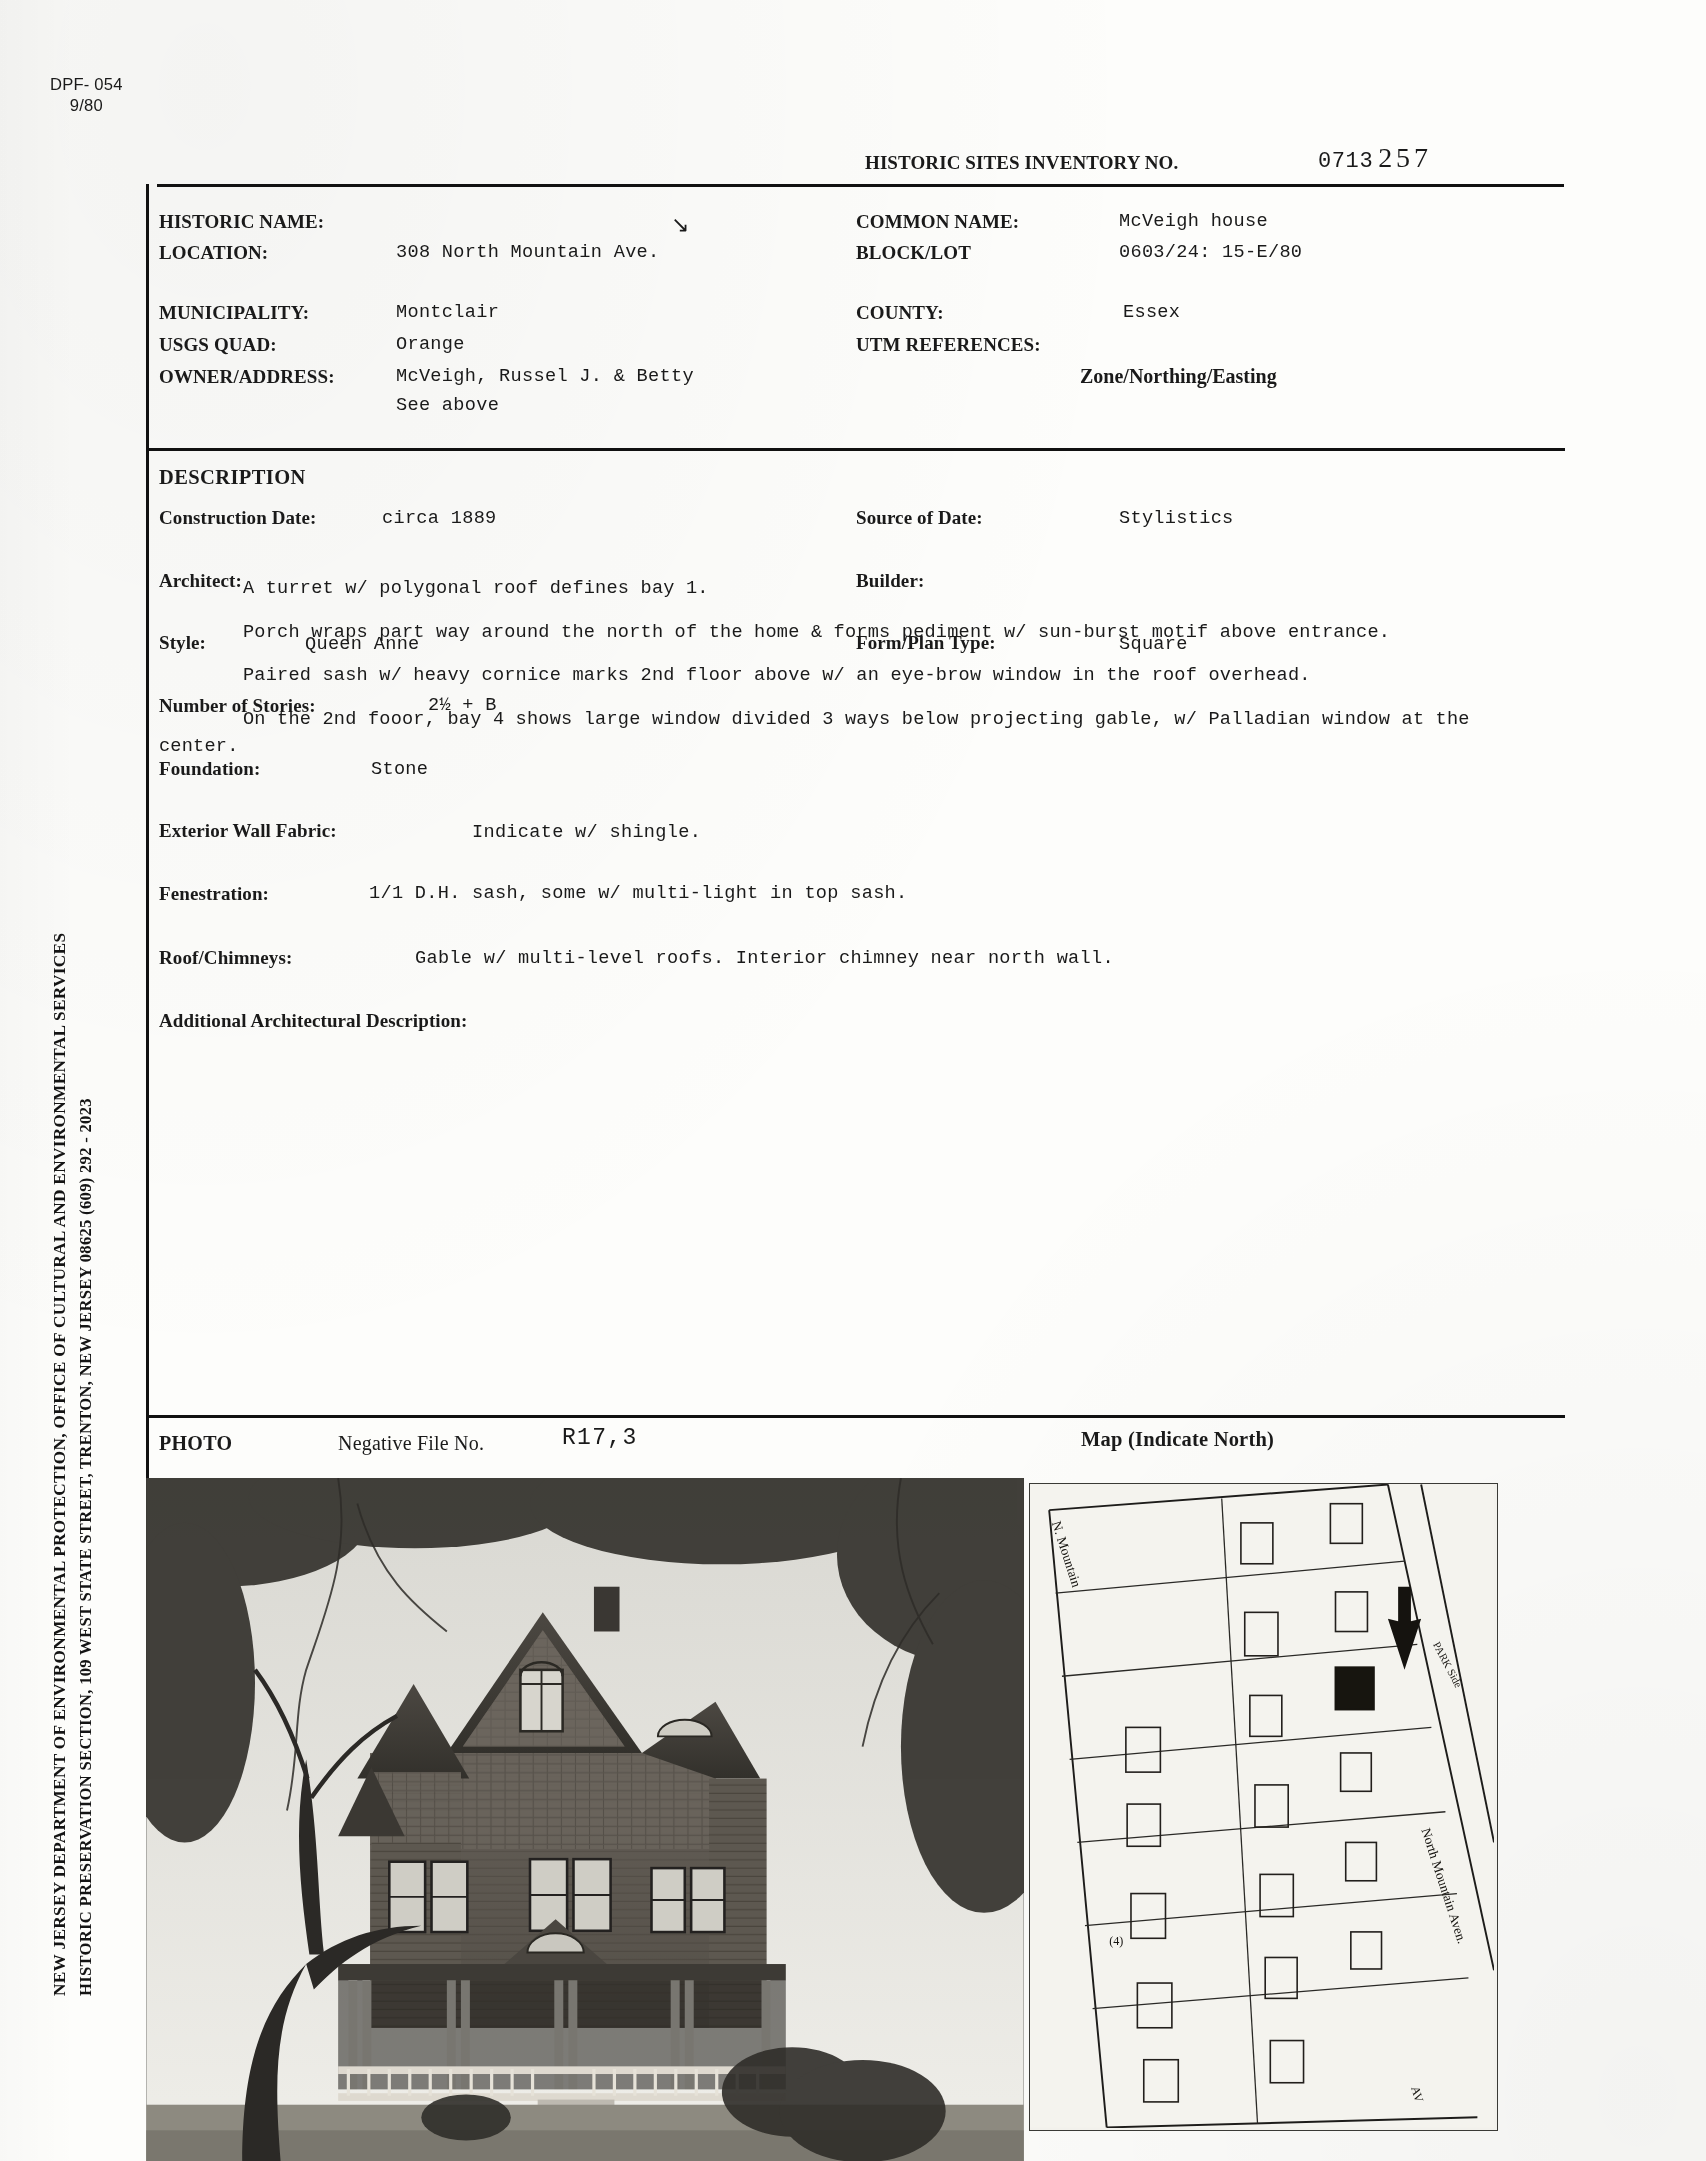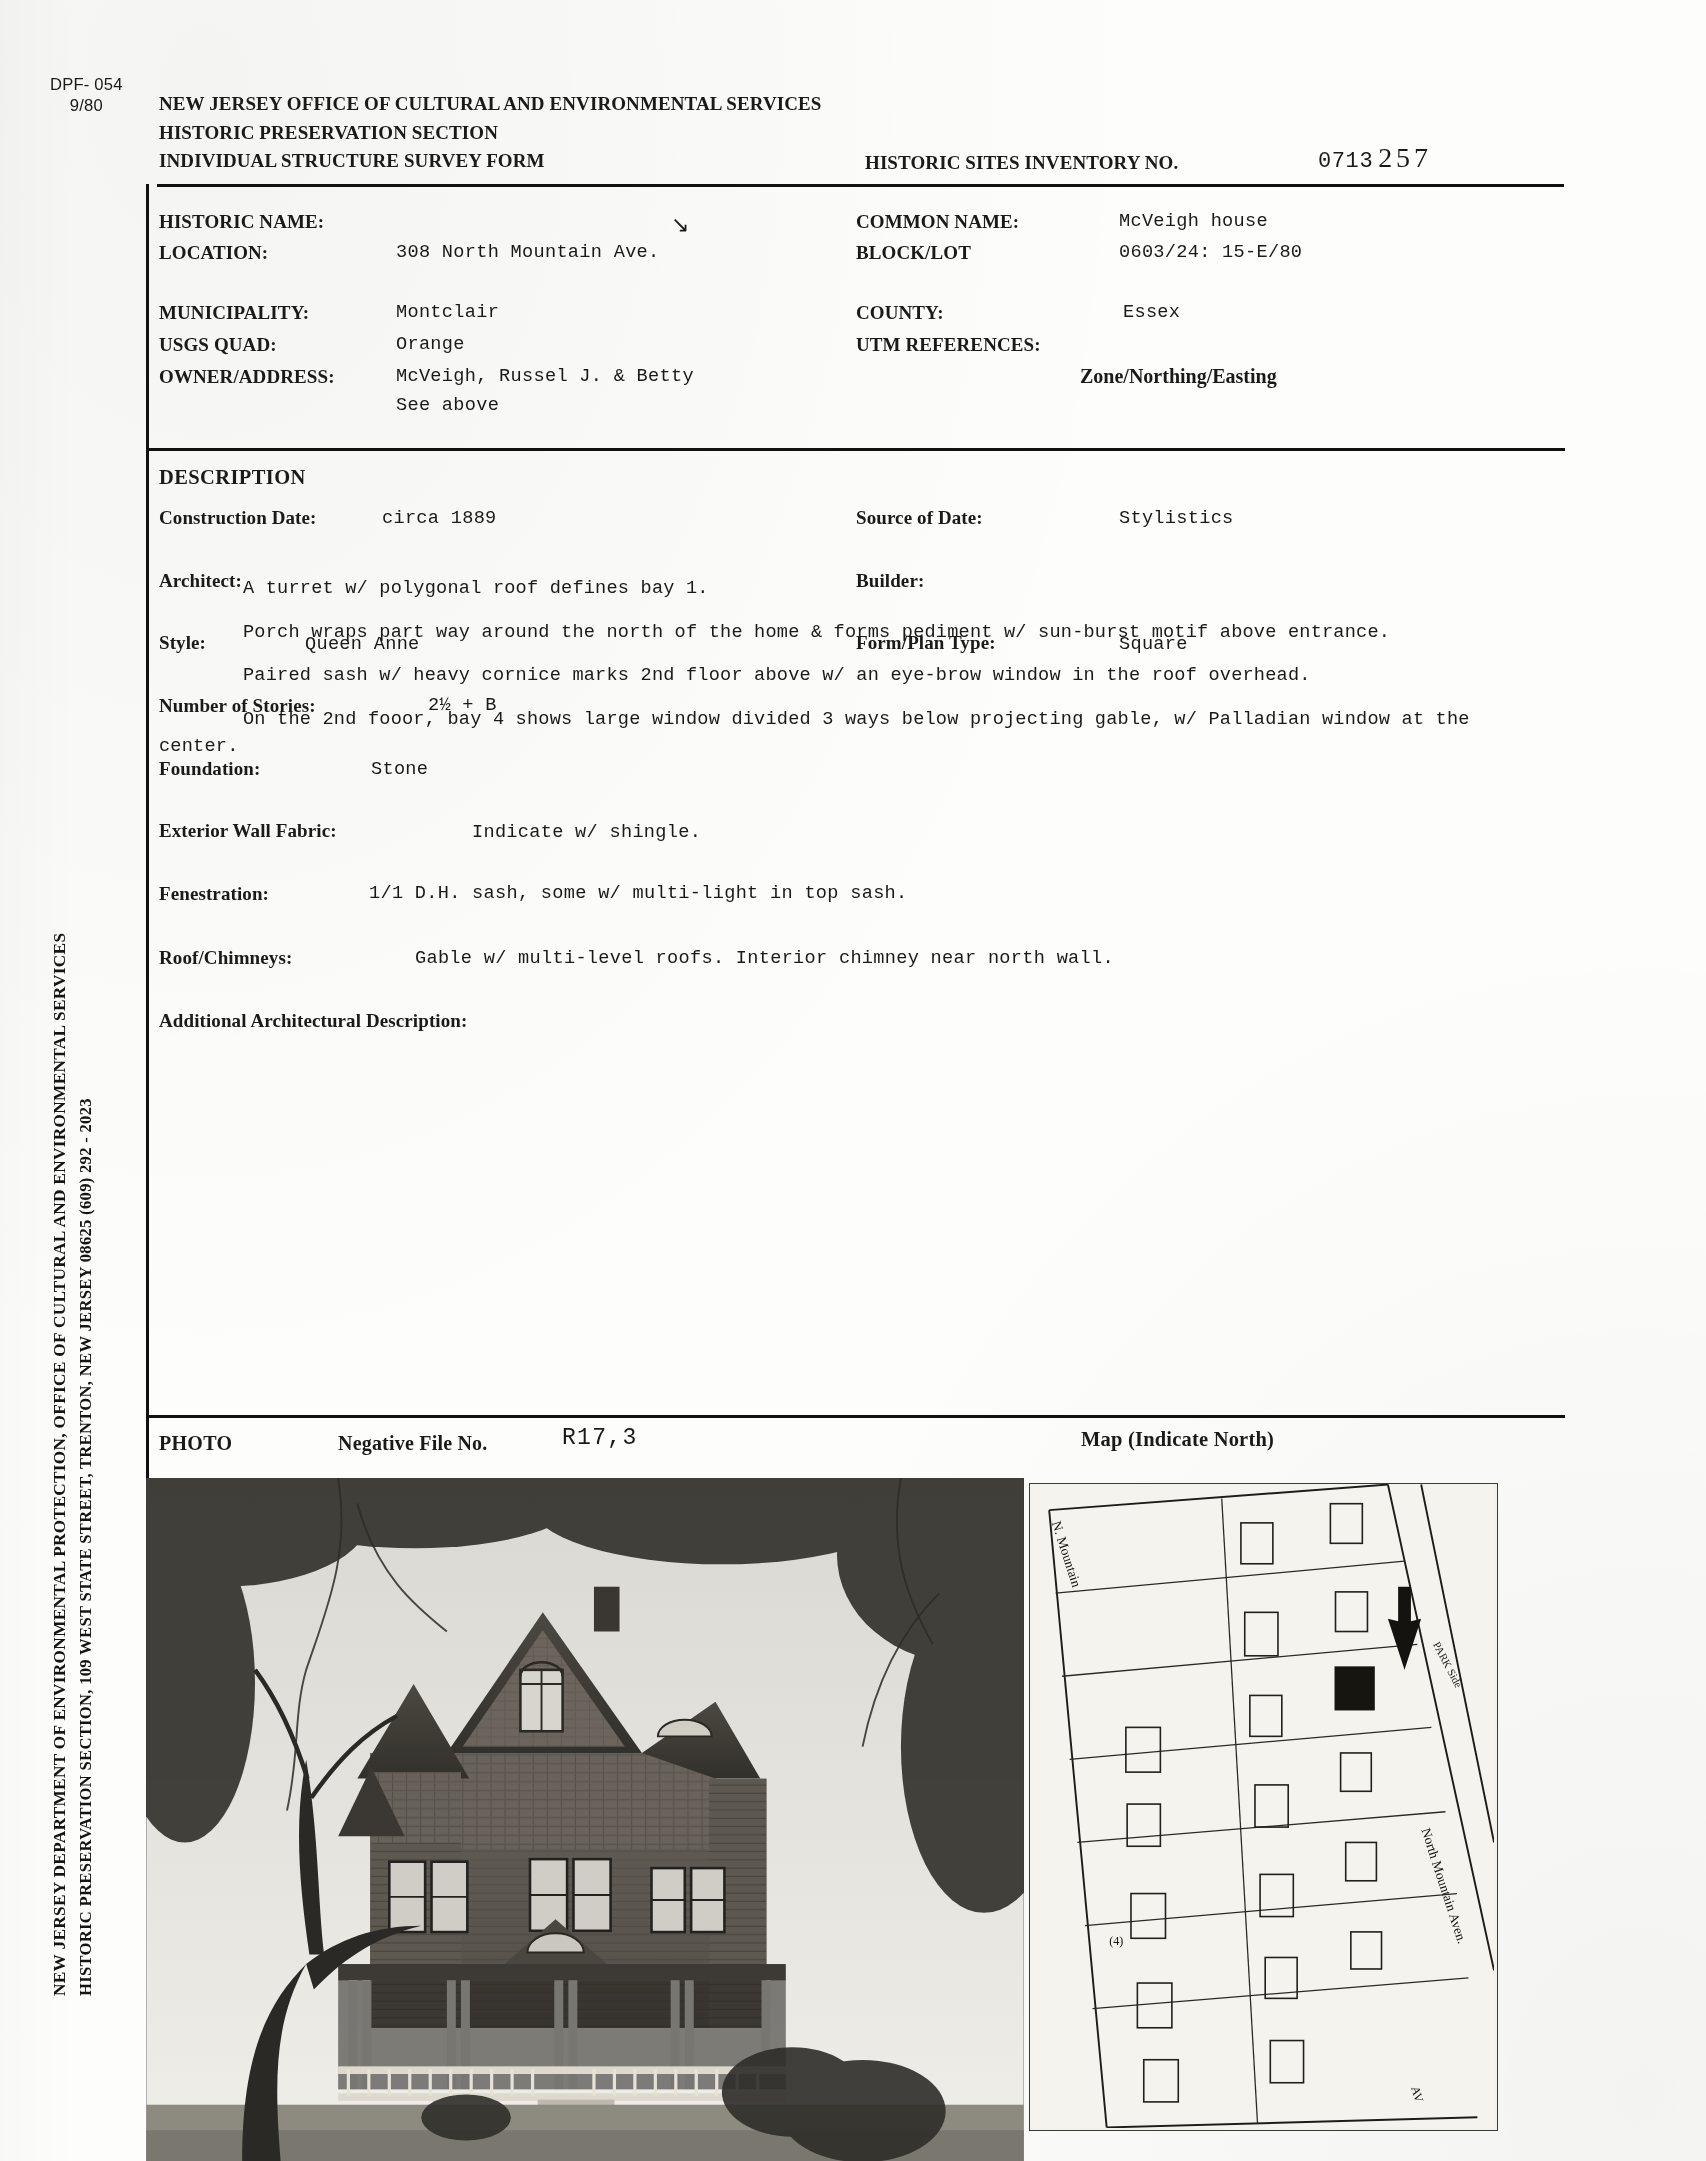--- a/index.html
+++ b/index.html
@@ -204,21 +204,21 @@
   }
   .addl-body p { margin: 0 0 16.6px 0; text-indent: 84px; }
 
   
   .photo-lbl {
     position: absolute; left: 159px; top: 1432px;
     font-weight: bold; font-size: 20px; letter-spacing: 0.3px;
   }
   .neg-lbl {
     position: absolute; left: 338px; top: 1432px;
-    font-weight: bold; font-size: 20px; letter-spacing: 0.2px;
+    font-weight: normal; font-size: 20px; letter-spacing: 0.2px;
   }
   .neg-val {
     position: absolute; left: 562px; top: 1425px;
     font-family: "Liberation Mono", monospace; font-size: 23px; letter-spacing: 1.3px;
   }
   .map-lbl {
     position: absolute; left: 1081px; top: 1428px;
     font-weight: bold; font-size: 20.5px; letter-spacing: 0.2px;
   }
 
@@ -250,25 +250,20 @@
   <div class="side-vertical">
     <div class="vline l1">NEW JERSEY DEPARTMENT OF ENVIRONMENTAL PROTECTION, OFFICE OF CULTURAL AND ENVIRONMENTAL SERVICES</div>
     <div class="vline l2">HISTORIC PRESERVATION SECTION, 109 WEST STATE STREET, TRENTON, NEW JERSEY 08625   (609) 292 - 2023</div>
   </div>
 
   <div class="dpf">
     <div>DPF- 054</div>
     <div>9/80</div>
   </div>
 
-  <div class="header-lines">
-    <div>NEW JERSEY OFFICE OF CULTURAL AND ENVIRONMENTAL SERVICES</div>
-    <div>HISTORIC PRESERVATION SECTION</div>
-    <div>INDIVIDUAL STRUCTURE SURVEY FORM</div>
-  </div>
 
   <div class="hsi-label">HISTORIC SITES INVENTORY NO.</div>
   <div class="hsi-number">
     <span>0713</span><span class="big">257</span>
   </div>
 
   <div class="rule rule-top"></div>
   <div class="rule rule-mid"></div>
   <div class="rule rule-desc"></div>
   <div class="rule vert-left"></div>

